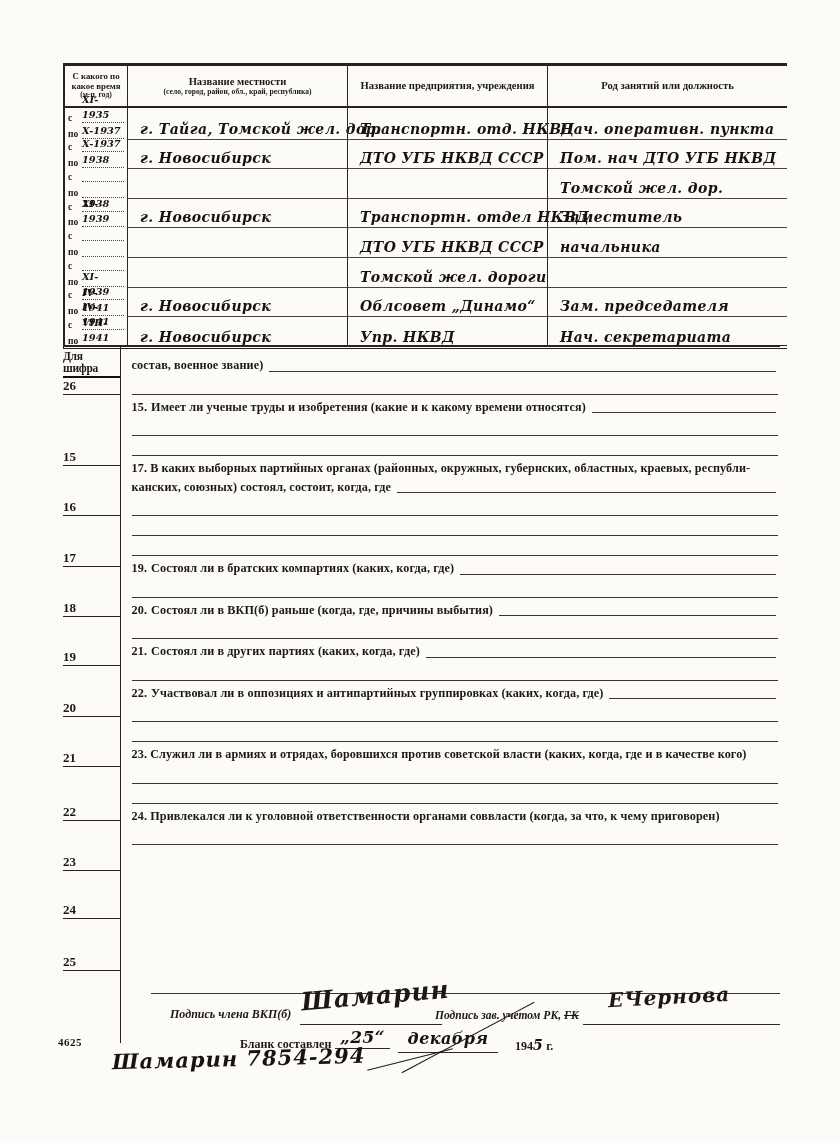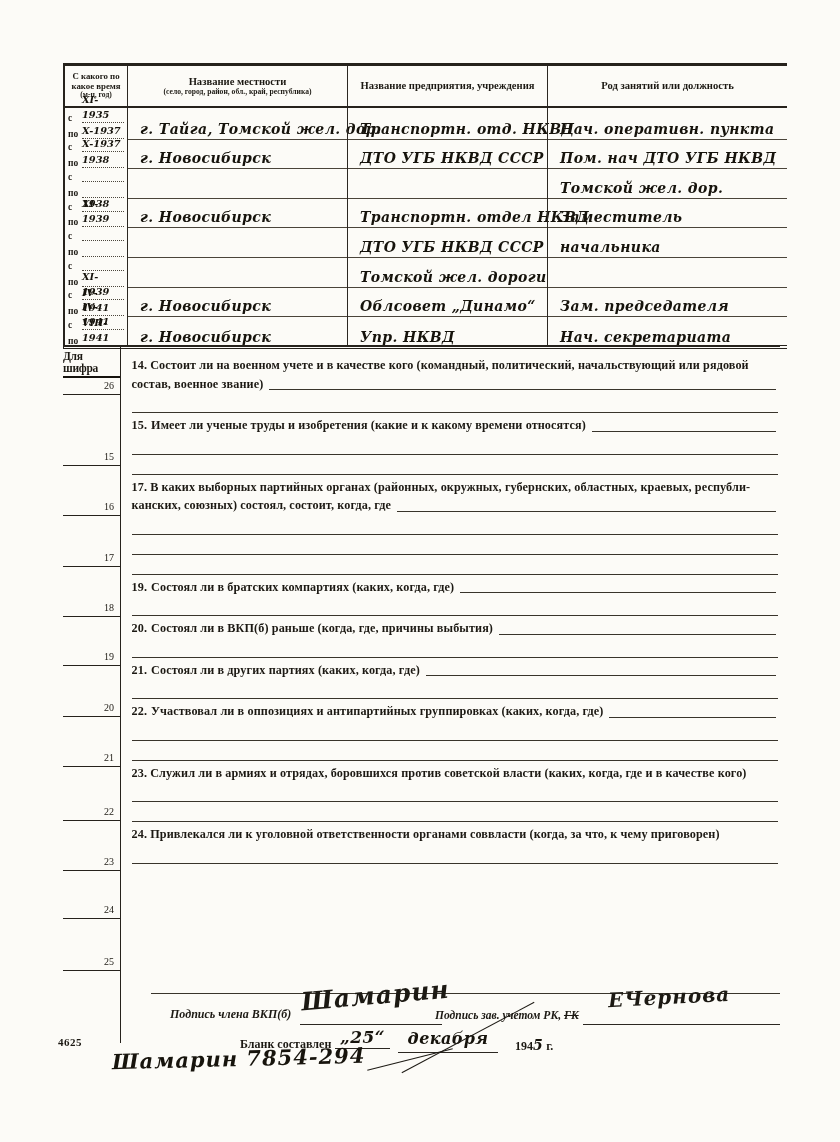--- a/index.html
+++ b/index.html
@@ -24,22 +24,22 @@
   .hwcell{display:flex;align-items:flex-end;padding:0 0 2px 12px;border-bottom:1px solid #4a443a;
           white-space:nowrap;overflow:visible;}
   .trow:last-child .hwcell{border-bottom:none;}
   .hw{font-family:"DejaVu Serif",serif;font-style:italic;font-weight:700;
       font-size:14px;letter-spacing:.4px;color:#16130c;}
   .hwd{font-family:"DejaVu Serif",serif;font-style:italic;font-weight:700;font-size:9.8px;color:#16130c;}
   
   .qsection{position:absolute;left:63px;top:345px;width:717px;height:643px;border-top:2.5px solid #26221c;}
   .cipcol{position:absolute;left:0;top:0;width:57px;height:643px;border-right:1.5px solid #26221c;}
   .ciphead{font-size:11.5px;font-weight:700;padding:3px 1px 2px 0;border-bottom:2.5px solid #15120d;letter-spacing:-.3px;}
-  .cn{position:absolute;width:51px;text-align:right;padding-right:6px;height:16px;
-      border-bottom:1.5px solid #26221c;font-weight:400;font-size:10px;line-height:15px;}
+  .cn{position:absolute;width:51px;text-align:left;padding-right:6px;height:16px;
+      border-bottom:1.5px solid #26221c;font-weight:700;font-size:13px;line-height:15px;}
   .cn:nth-child(1){top:52px}.cn:nth-child(2){top:102px}.cn:nth-child(3){top:152px}
   .cn:nth-child(4){top:203px}.cn:nth-child(5){top:253px}.cn:nth-child(6){top:302px}
   .cn:nth-child(7){top:353px}.cn:nth-child(8){top:403px}.cn:nth-child(9){top:457px}
   .cn:nth-child(10){top:507px}.cn:nth-child(11){top:555px}.cn:nth-child(12){top:607px}
   .qcontent{margin-left:58.5px;padding:6px 2px 0 10px;}
   .qblock{margin-top:3px;}
   .qt{font-size:12.2px;font-weight:700;letter-spacing:.1px;}
   .qtext{height:18.5px;line-height:18.5px;}
   .qline{display:flex;height:18.5px;line-height:18.5px;}
   .qline .qt{white-space:nowrap;}
@@ -237,21 +237,20 @@
       <span class="cn">22</span>
       <span class="cn">23</span>
       <span class="cn">24</span>
       <span class="cn">25</span>
       <span class="cn">26</span>
     </div>
 
     <div class="qcontent">
 
       <div class="qblock">
-        <div class="qtext qt"><span class="qt">14.</span> <span class="qt">Состоит ли на военном учете и в качестве кого (командный, политический, начальствующий или рядовой</span></div>
         <div class="qline">
             <span class="qt">состав, военное звание)</span>
             <span class="fill"></span>
           </div>
         <div class="bl"></div>
       </div>
 
       <div class="qblock">
         <div class="qline"><span class="qt">15.</span>&nbsp;<span class="qt">Имеет ли ученые труды и изобретения (какие и к какому времени относятся)</span><span class="fill"></span></div>
         <div class="bl"></div>

